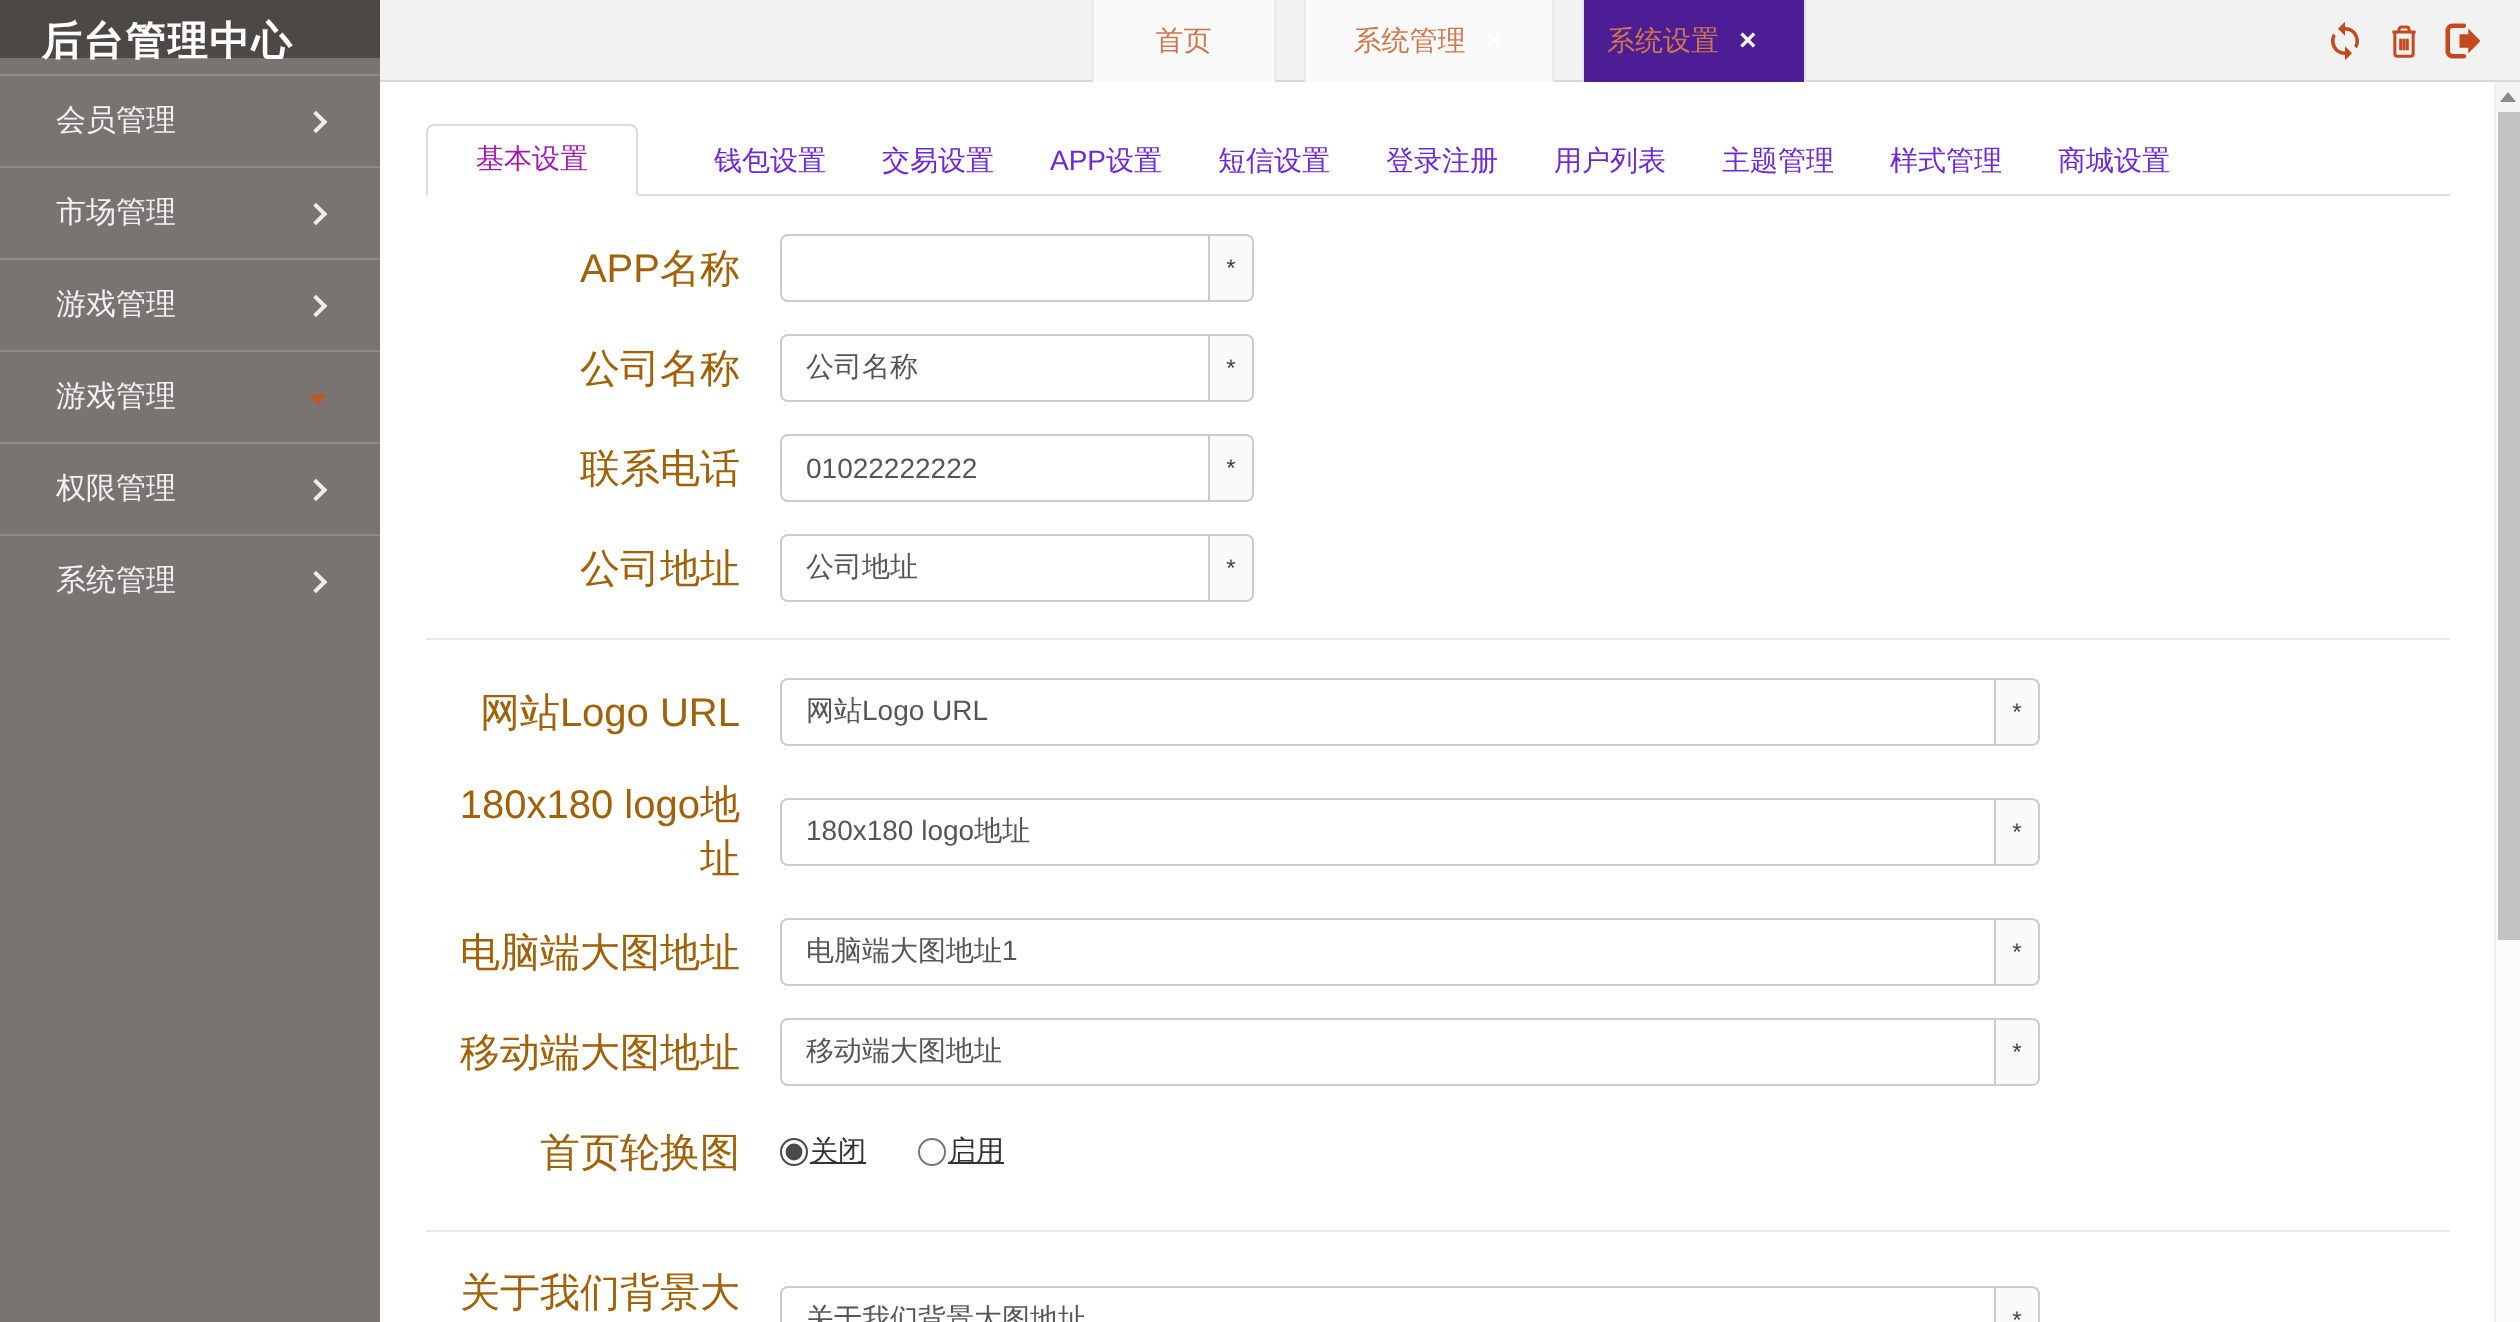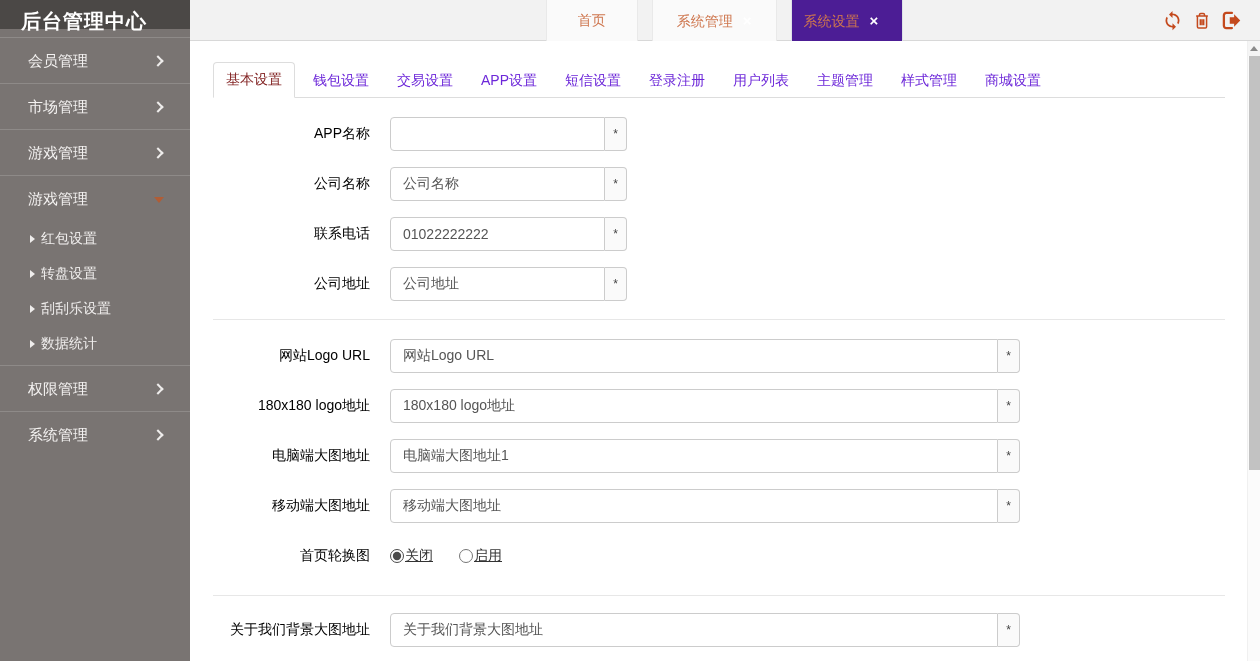--- a/index.html
+++ b/index.html
@@ -33,25 +33,25 @@
   .tab-close { color:#fff; font-size:15px; font-weight:bold; margin-left:10px; cursor:pointer; }
   .topbar-icons { position:absolute; right:18px; top:0; height:41px; display:flex; align-items:center; gap:9px; }
   .topbar-icons a { display:inline-flex; cursor:pointer; }
 
   
   .content { position:absolute; left:190px; top:41px; right:0; bottom:0; background:#fff;
     padding:21px 35px 0 23px; }
   .nav-tabs { border-bottom:1px solid #ddd; margin-bottom:19px; display:flex; align-items:flex-end; }
   .ctab { display:inline-block; padding:8px 10px; margin-right:8px; font-size:14px;
     color:#6d28d9; cursor:pointer; text-decoration:none; margin-bottom:-1px; }
-  .ctab.active { color:#7f1d1d; background:#fff; border:1px solid #ddd; border-bottom:1px solid #fff;
-    border-radius:4px 4px 0 0; padding:8px 12px; margin-right:8px; cursor:default; }
+  .ctab.active { color:#a21caf; background:#fff; border:1px solid #ddd; border-bottom:1px solid #fff;
+    border-radius:4px 4px 0 0; padding:8px 24px; margin-right:28px; cursor:default; }
 
   .form-row { display:flex; align-items:center; margin-bottom:16px; }
-  .form-label { width:177px; padding-right:20px; text-align:right; font-size:14px; color:#000000; }
+  .form-label { width:177px; padding-right:20px; text-align:right; font-size:20px; color:#a16207; }
   .input-group { display:flex; }
   .text-input { height:34px; border:1px solid #ccc; border-radius:4px 0 0 4px; padding:6px 12px;
     font-size:14px; color:#555; outline:none; font-family:"Liberation Sans","DejaVu Sans",sans-serif; }
   .input-group.short .text-input { width:215px; }
   .input-group.long  .text-input { width:608px; }
   .addon { width:22px; height:34px; border:1px solid #ccc; border-left:none; border-radius:0 4px 4px 0;
     background:#fafafa; color:#444; font-size:12px; display:flex; align-items:center; justify-content:center; }
   .divider { border-top:1px solid #e7e7e7; margin:18px 0 19px 0; }
   .divider.second { margin:22px 0 17px 0; }
   .radio-group { display:flex; align-items:center; height:34px; }
@@ -70,26 +70,20 @@
 </head>
 <body>
 
 <div class="sidebar">
   <div class="sidebar-title">后台管理中心</div>
   <div class="side-menu">
       <div class="side-item"><span>会员管理</span><span class="chev"></span></div>
       <div class="side-item"><span>市场管理</span><span class="chev"></span></div>
       <div class="side-item"><span>游戏管理</span><span class="chev"></span></div>
       <div class="side-item"><span>游戏管理</span><span class="caret-down"></span></div>
-      <div class="submenu">
-        <div class="sub-item"><span class="tri"></span><span>红包设置</span></div>
-        <div class="sub-item"><span class="tri"></span><span>转盘设置</span></div>
-        <div class="sub-item"><span class="tri"></span><span>刮刮乐设置</span></div>
-        <div class="sub-item"><span class="tri"></span><span>数据统计</span></div>
-      </div>
       <div class="side-item"><span>权限管理</span><span class="chev"></span></div>
       <div class="side-item"><span>系统管理</span><span class="chev"></span></div>
     </div>
 </div>
 
 <div class="topbar">
   <div class="topbar-tabs">
       <div class="top-tab"><span>首页</span></div>
       <div class="top-tab"><span>系统管理</span><span class="tab-close">×</span></div>
       <div class="top-tab active"><span>系统设置</span><span class="tab-close">×</span></div>

